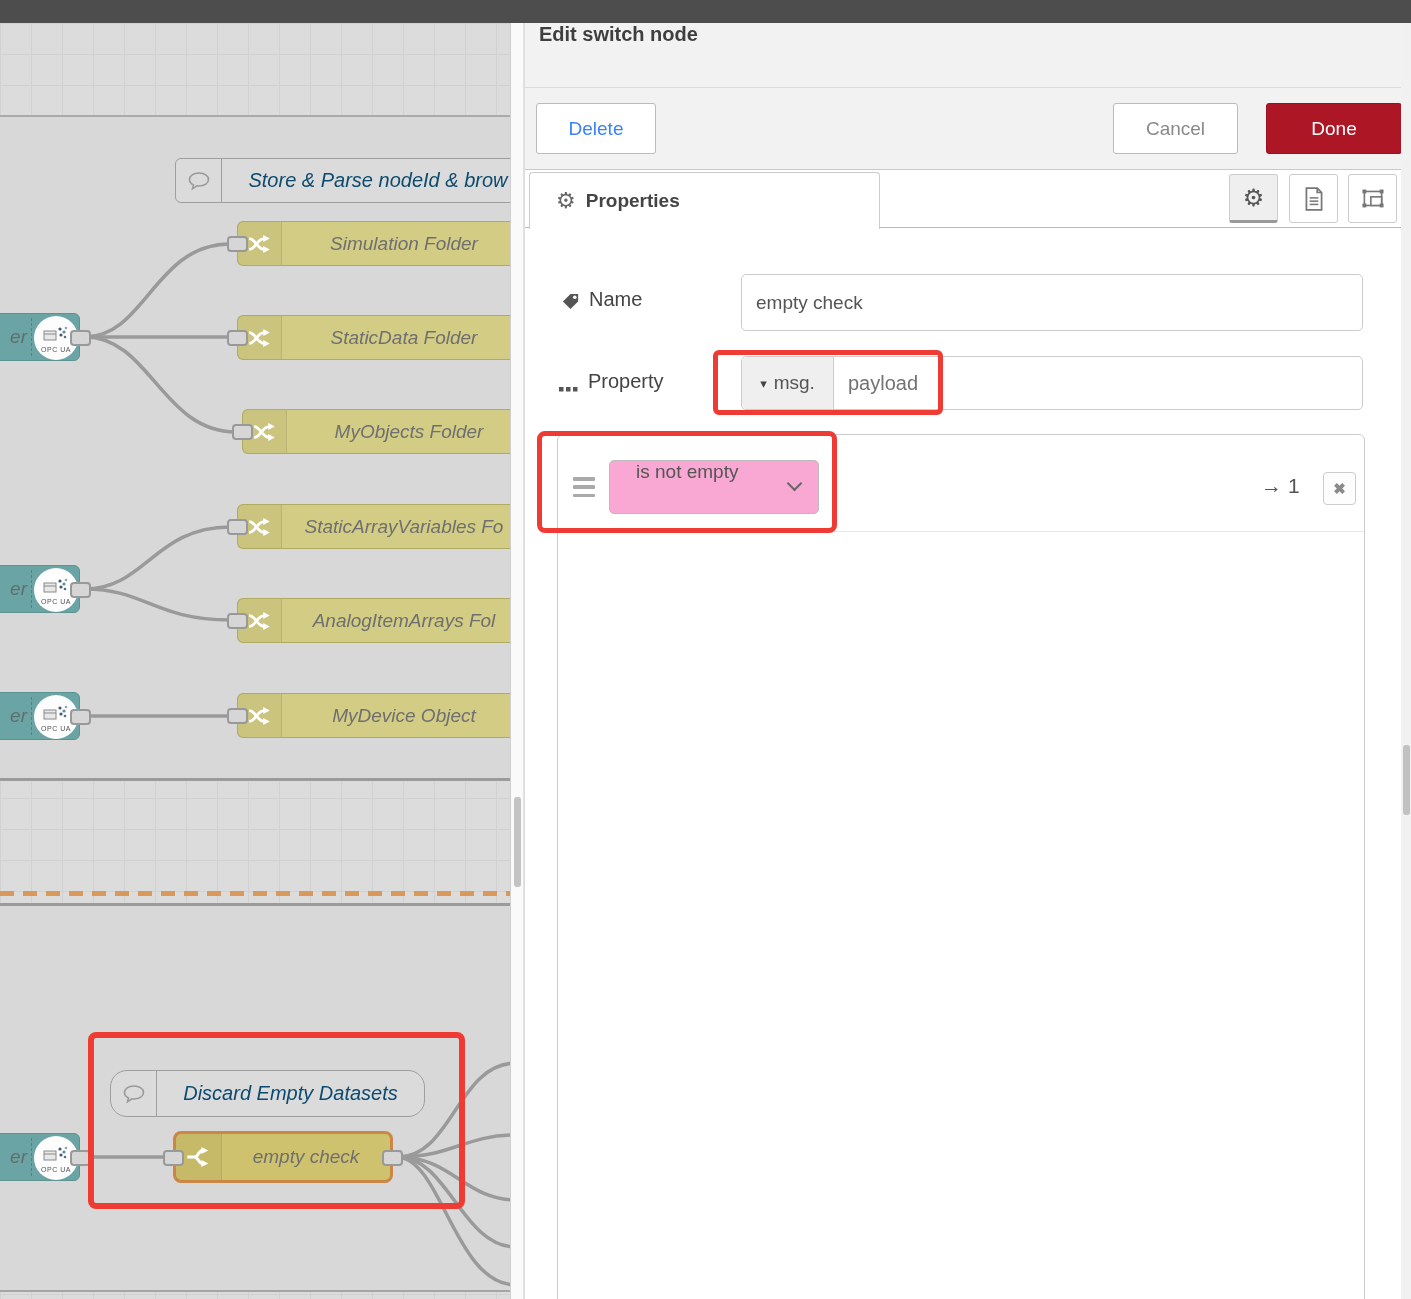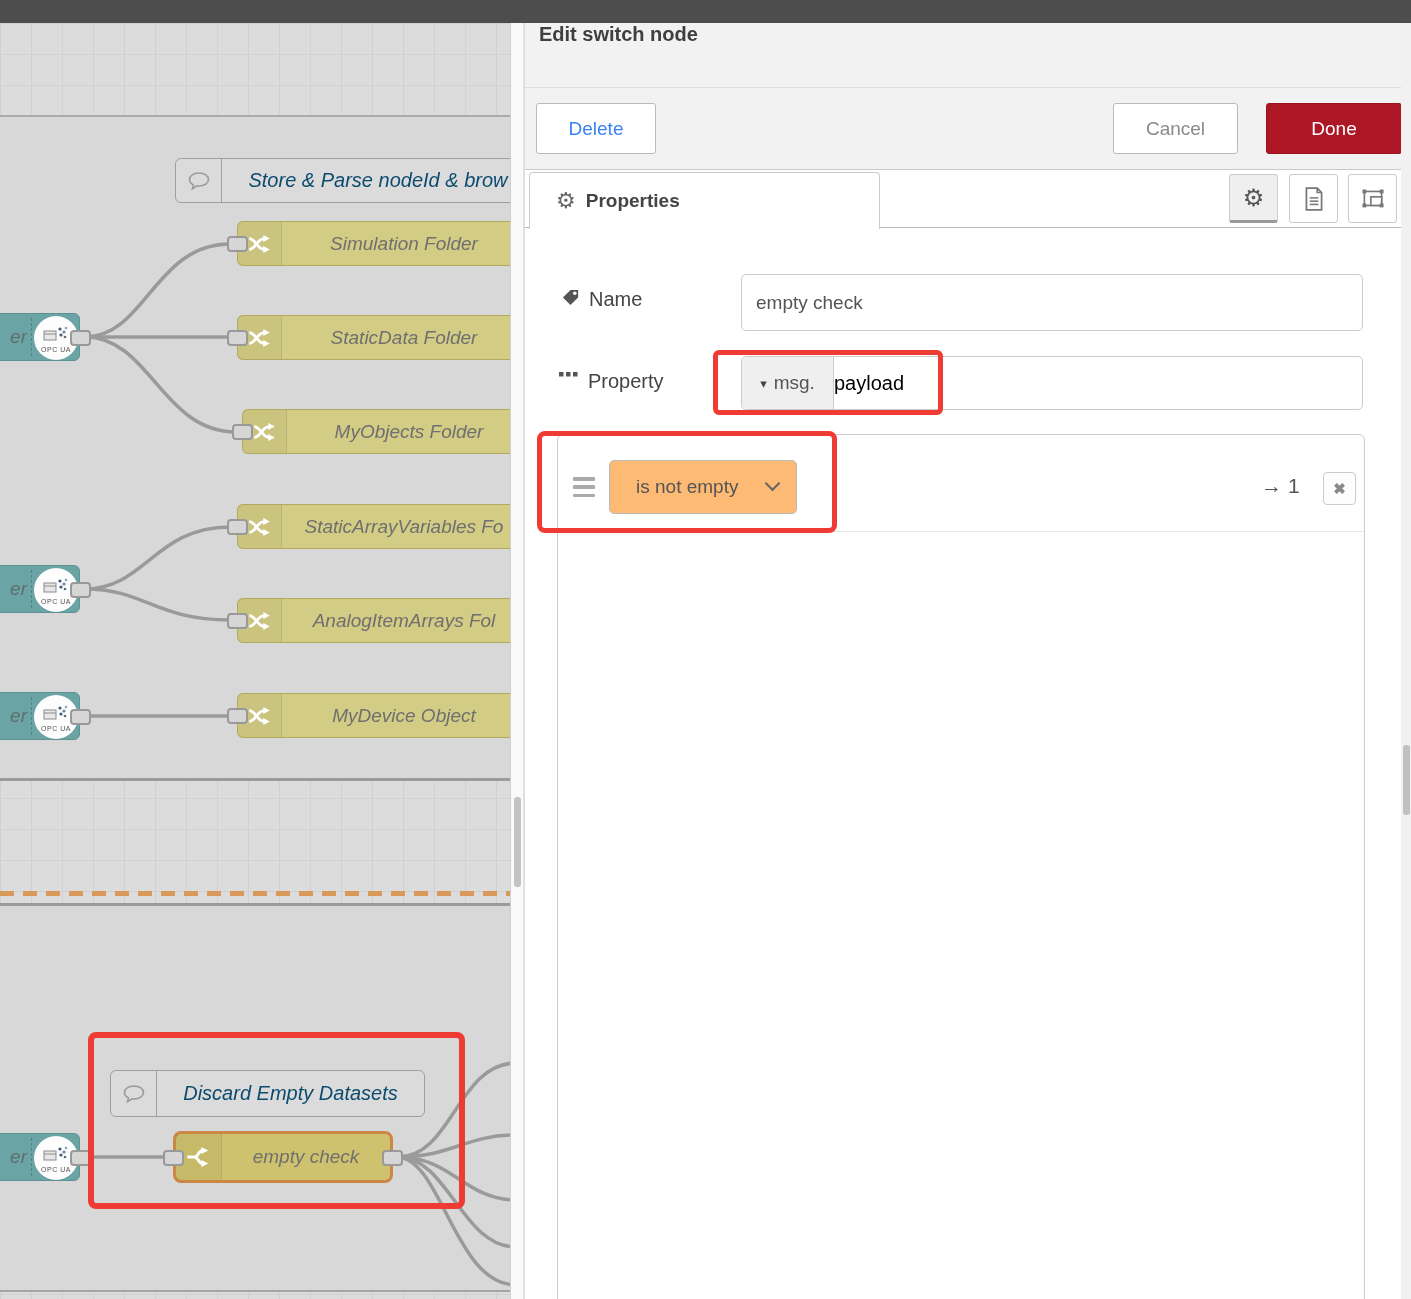--- a/index.html
+++ b/index.html
@@ -68,35 +68,35 @@
   .prop-tab { position:absolute; top:149px; left:4px; width:351px; height:57px; background:#fff;
               border:1px solid #ccc; border-bottom:none; border-radius:4px 4px 0 0;
               display:flex; align-items:center; gap:10px; padding-left:26px; }
   .prop-tab .gear { font-size:22px; color:#666; }
   .prop-tab .lbl { font-size:19px; font-weight:bold; color:#444; }
   .tool-btn { position:absolute; top:151px; width:49px; height:49px; background:#fff; border:1px solid #ccc; border-radius:3px;
               display:flex; align-items:center; justify-content:center; }
   .tool-btn.active { background:#efefef; border-bottom:3px solid #999; }
   .tool-btn .gear { font-size:24px; color:#555; }
 
-  .field-label { position:absolute; display:flex; align-items:flex-start; gap:9px; font-size:20px; color:#444; }
+  .field-label { position:absolute; display:flex; align-items:flex-end; gap:9px; font-size:20px; color:#444; }
   .tinput { position:absolute; border:1px solid #ccc; border-radius:5px; background:#fff; font-size:19px; color:#555;
             display:flex; align-items:center; }
   .tinput input { border:none; outline:none; width:100%; height:100%; font-size:19px; color:#555; padding-left:14px;
                   font-family:"Liberation Sans", sans-serif; background:transparent; border-radius:5px; }
   .msg-btn { height:100%; width:92px; background:#efefef; border-right:1px solid #ccc; border-radius:5px 0 0 5px;
              display:flex; align-items:center; justify-content:center; gap:7px; font-size:19px; color:#555; }
   .msg-btn .caret { font-size:13px; color:#444; }
-  .prop-value { padding-left:0; font-size:20px; color:#000000; }
+  .prop-value { padding-left:14px; font-size:20px; color:#737373; }
 
   .rule-box { position:absolute; top:411px; left:32px; width:808px; height:900px; border:1px solid #ccc; border-radius:6px; background:#fff; }
   .drag-handle { position:absolute; top:454px; left:48px; width:22px; height:20px; display:flex; flex-direction:column; justify-content:space-between; }
   .drag-handle i { display:block; height:3.5px; background:#aaa; border-radius:1px; }
-  .op-select { position:absolute; top:437px; left:84px; width:188px; height:54px; border:1px solid #bbb; border-radius:5px; background:#fdba74;
-               display:flex; align-items:center; font-size:19px; color:#555; padding-left:26px; }
+  .op-select { position:absolute; top:437px; left:84px; width:210px; height:54px; border:1px solid #bbb; border-radius:5px; background:#f9a8d4;
+               display:flex; align-items:flex-start; font-size:19px; color:#555; padding-left:26px; }
   .op-select .chev { position:absolute; right:18px; top:17px; width:11px; height:11px; border-right:2px solid #666; border-bottom:2px solid #666; transform:rotate(45deg); }
   .rule-out { position:absolute; top:451px; left:736px; font-size:21px; color:#555; display:flex; gap:6px; align-items:center; }
   .rule-x { position:absolute; top:449px; left:798px; width:33px; height:33px; border:1px solid #ccc; border-radius:4px; background:#fdfdfd;
             display:flex; align-items:center; justify-content:center; font-size:15px; font-weight:bold; color:#8a8a8a; }
   .rule-sep { position:absolute; top:508px; left:33px; width:806px; height:1px; background:#e8e8e8; }
 
   .dlg-scroll { position:absolute; top:0; right:0; width:10px; height:1276px; background:#f1f1f1; }
   .dlg-scroll .thumb { position:absolute; top:722px; left:1.5px; width:7px; height:70px; background:#c1c1c1; border-radius:3px; }
 </style>
 </head>
@@ -280,21 +280,21 @@
             <circle cx="23" cy="8" r="1.6" fill="#6b8aa0"></circle>
             <circle cx="20" cy="11" r="1.6" fill="#3f5d78"></circle>
             <circle cx="25" cy="4" r="1.3" fill="#8aa4b4"></circle>
             <circle cx="24" cy="13" r="1.3" fill="#53707f"></circle>
           </svg>
         <span class="opc-caption">OPC UA</span>
       </span>
       <span class="port" style="left:229px; top:16px;"></span>
     </div>
 
-    <div class="cnode comment-node" style="left:110px; top:1047px; width:315px; height:47px;">
+    <div class="cnode comment-node" style="left:110px; top:1047px; width:315px; height:47px;border-radius:17px;">
       <span class="icon-sec">
         <svg width="26" height="26" viewBox="0 0 26 26" fill="none" stroke="#9a9a9a" stroke-width="1.6">
           <path d="M13 5 C7.5 5 3.5 8 3.5 11.5 C3.5 13.8 5 15.8 7.5 16.9 L6.5 20.8 L11 17.8 C11.6 17.9 12.3 18 13 18 C18.5 18 22.5 15 22.5 11.5 C22.5 8 18.5 5 13 5 Z"></path>
         </svg>
       </span>
       <span class="nlabel">Discard Empty Datasets</span>
     </div>
 
     <div class="cnode switch-node" style="left:173px; top:1108px; width:220px; height:52px;">
       <span class="icon-sec" style="width:46px;">

